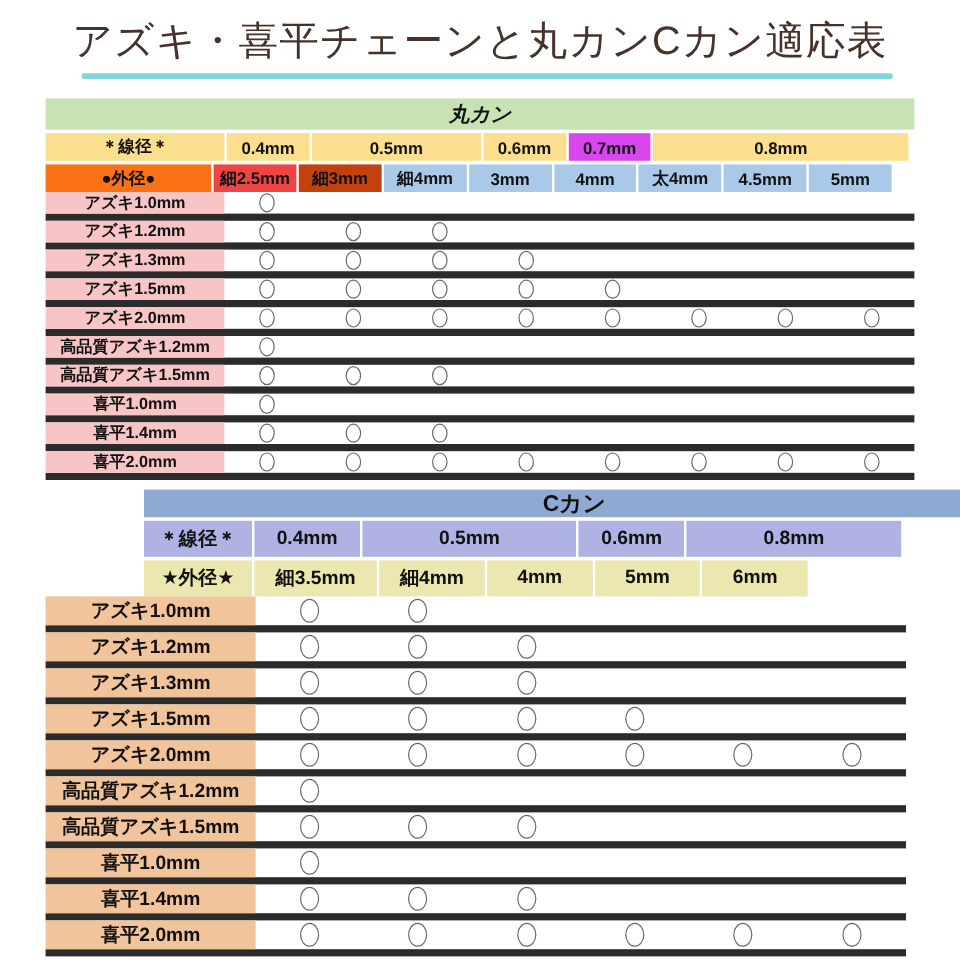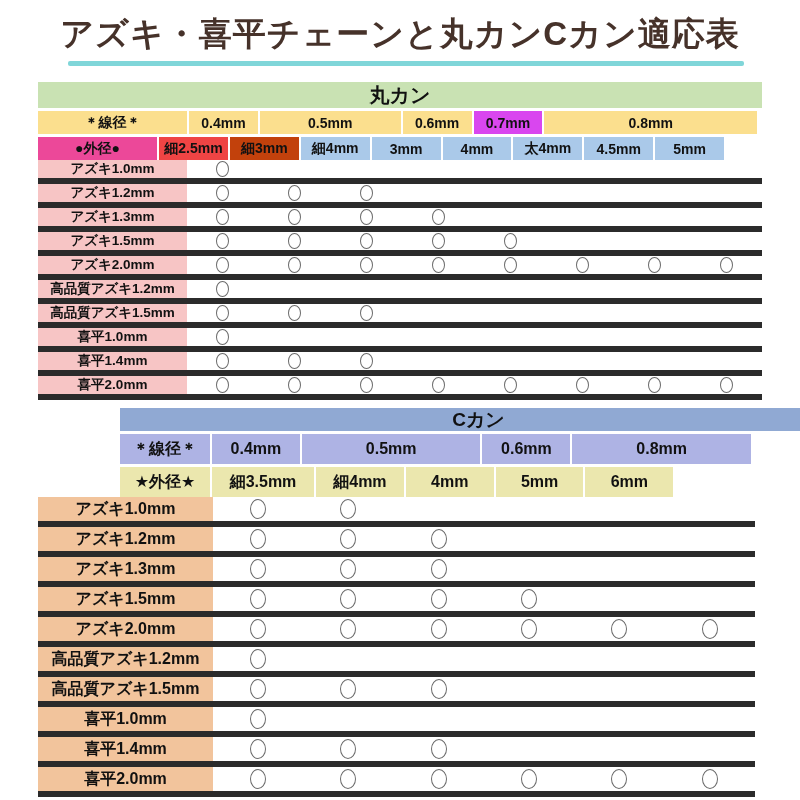--- a/index.html
+++ b/index.html
@@ -2,32 +2,32 @@
 <html><head>
 <meta charset="utf-8">
 <style>
   html,body{margin:0;padding:0;}
   body{
     width:800px;height:800px;position:relative;overflow:hidden;background:#ffffff;
     font-family:"Liberation Sans","DejaVu Sans",sans-serif;color:#111;
   }
   #page-title{
     position:absolute;left:0;top:12px;width:800px;text-align:center;
-    font-size:33px;font-weight:bold;color:var(--title-color,#46322a);letter-spacing:1px;
+    font-size:33px;font-weight:normal;color:var(--title-color,#46322a);letter-spacing:1px;
     white-space:nowrap;
   }
   #title-underline{
     position:absolute;left:68px;top:61px;width:676px;height:5px;
     background:var(--underline-color,#80d6d9);border-radius:2px;
   }
   .tbl{position:absolute;}
   #table-marukan{left:38px;top:82px;width:724px;}
   #table-ckan{left:38px;top:408px;width:717px;}
   .bar{display:flex;align-items:center;justify-content:center;font-weight:bold;color:#111;}
-  .t1bar{height:26px;font-size:20px;background:var(--t1-header,#c9e2b3);}
+  .t1bar{height:26px;font-size:17px;background:var(--t1-header,#c9e2b3);font-style:italic;}
   .t2bar{height:23px;font-size:19px;width:717px;margin-left:82px;background:var(--t2-header,#90a9d3);}
   .hrow{display:flex;gap:2px;margin-top:3px;}
   .t2hrow{width:635px;margin-left:82px;}
   .hcell{display:flex;align-items:center;justify-content:center;font-weight:bold;color:#111;box-sizing:border-box;}
   .t1 .hcell{height:23px;font-size:14px;}
   .t2 .hcell{height:30px;font-size:16px;}
   .brow{display:flex;box-sizing:border-box;border-bottom:6px solid #1d4ed8;}
   .t1 .brow{height:24px;}
   .t2 .brow{height:30px;}
   .blabel{display:flex;align-items:center;justify-content:center;font-weight:bold;box-sizing:border-box;}
@@ -48,21 +48,21 @@
     <div class="bar t1bar">丸カン</div>
     <div class="hrow">
       <div class="hcell" style="width: 149px; background: rgb(251, 223, 142);">＊線径＊</div>
       <div class="hcell" style="width: 68.875px; background: rgb(251, 223, 142);">0.4mm</div>
       <div class="hcell" style="width: 140.75px; background: rgb(251, 223, 142);">0.5mm</div>
       <div class="hcell" style="width: 68.875px; background: rgb(251, 223, 142);">0.6mm</div>
       <div class="hcell" style="width: 68.875px; background: #d946ef;">0.7mm</div>
       <div class="hcell" style="width: 212.625px; background: rgb(251, 223, 142);">0.8mm</div>
     </div>
     <div class="hrow">
-      <div class="hcell" style="width: 119px; background: #ec4899;">●外径●</div>
+      <div class="hcell" style="width: 138px; background: #f97316;">●外径●</div>
       <div class="hcell" style="width: 68.875px; background: #ef4444;">細2.5mm</div>
       <div class="hcell" style="width: 68.875px; background: #c2410c;">細3mm</div>
       <div class="hcell" style="width: 68.875px; background: rgb(170, 201, 233);">細4mm</div>
       <div class="hcell" style="width: 68.875px; background: rgb(170, 201, 233);">3mm</div>
       <div class="hcell" style="width: 68.875px; background: rgb(170, 201, 233);">4mm</div>
       <div class="hcell" style="width: 68.875px; background: rgb(170, 201, 233);">太4mm</div>
       <div class="hcell" style="width: 68.875px; background: rgb(170, 201, 233);">4.5mm</div>
       <div class="hcell" style="width: 68.875px; background: rgb(170, 201, 233);">5mm</div>
     </div>
     <div class="brow" style="border-bottom-color: rgb(43, 43, 43);">

